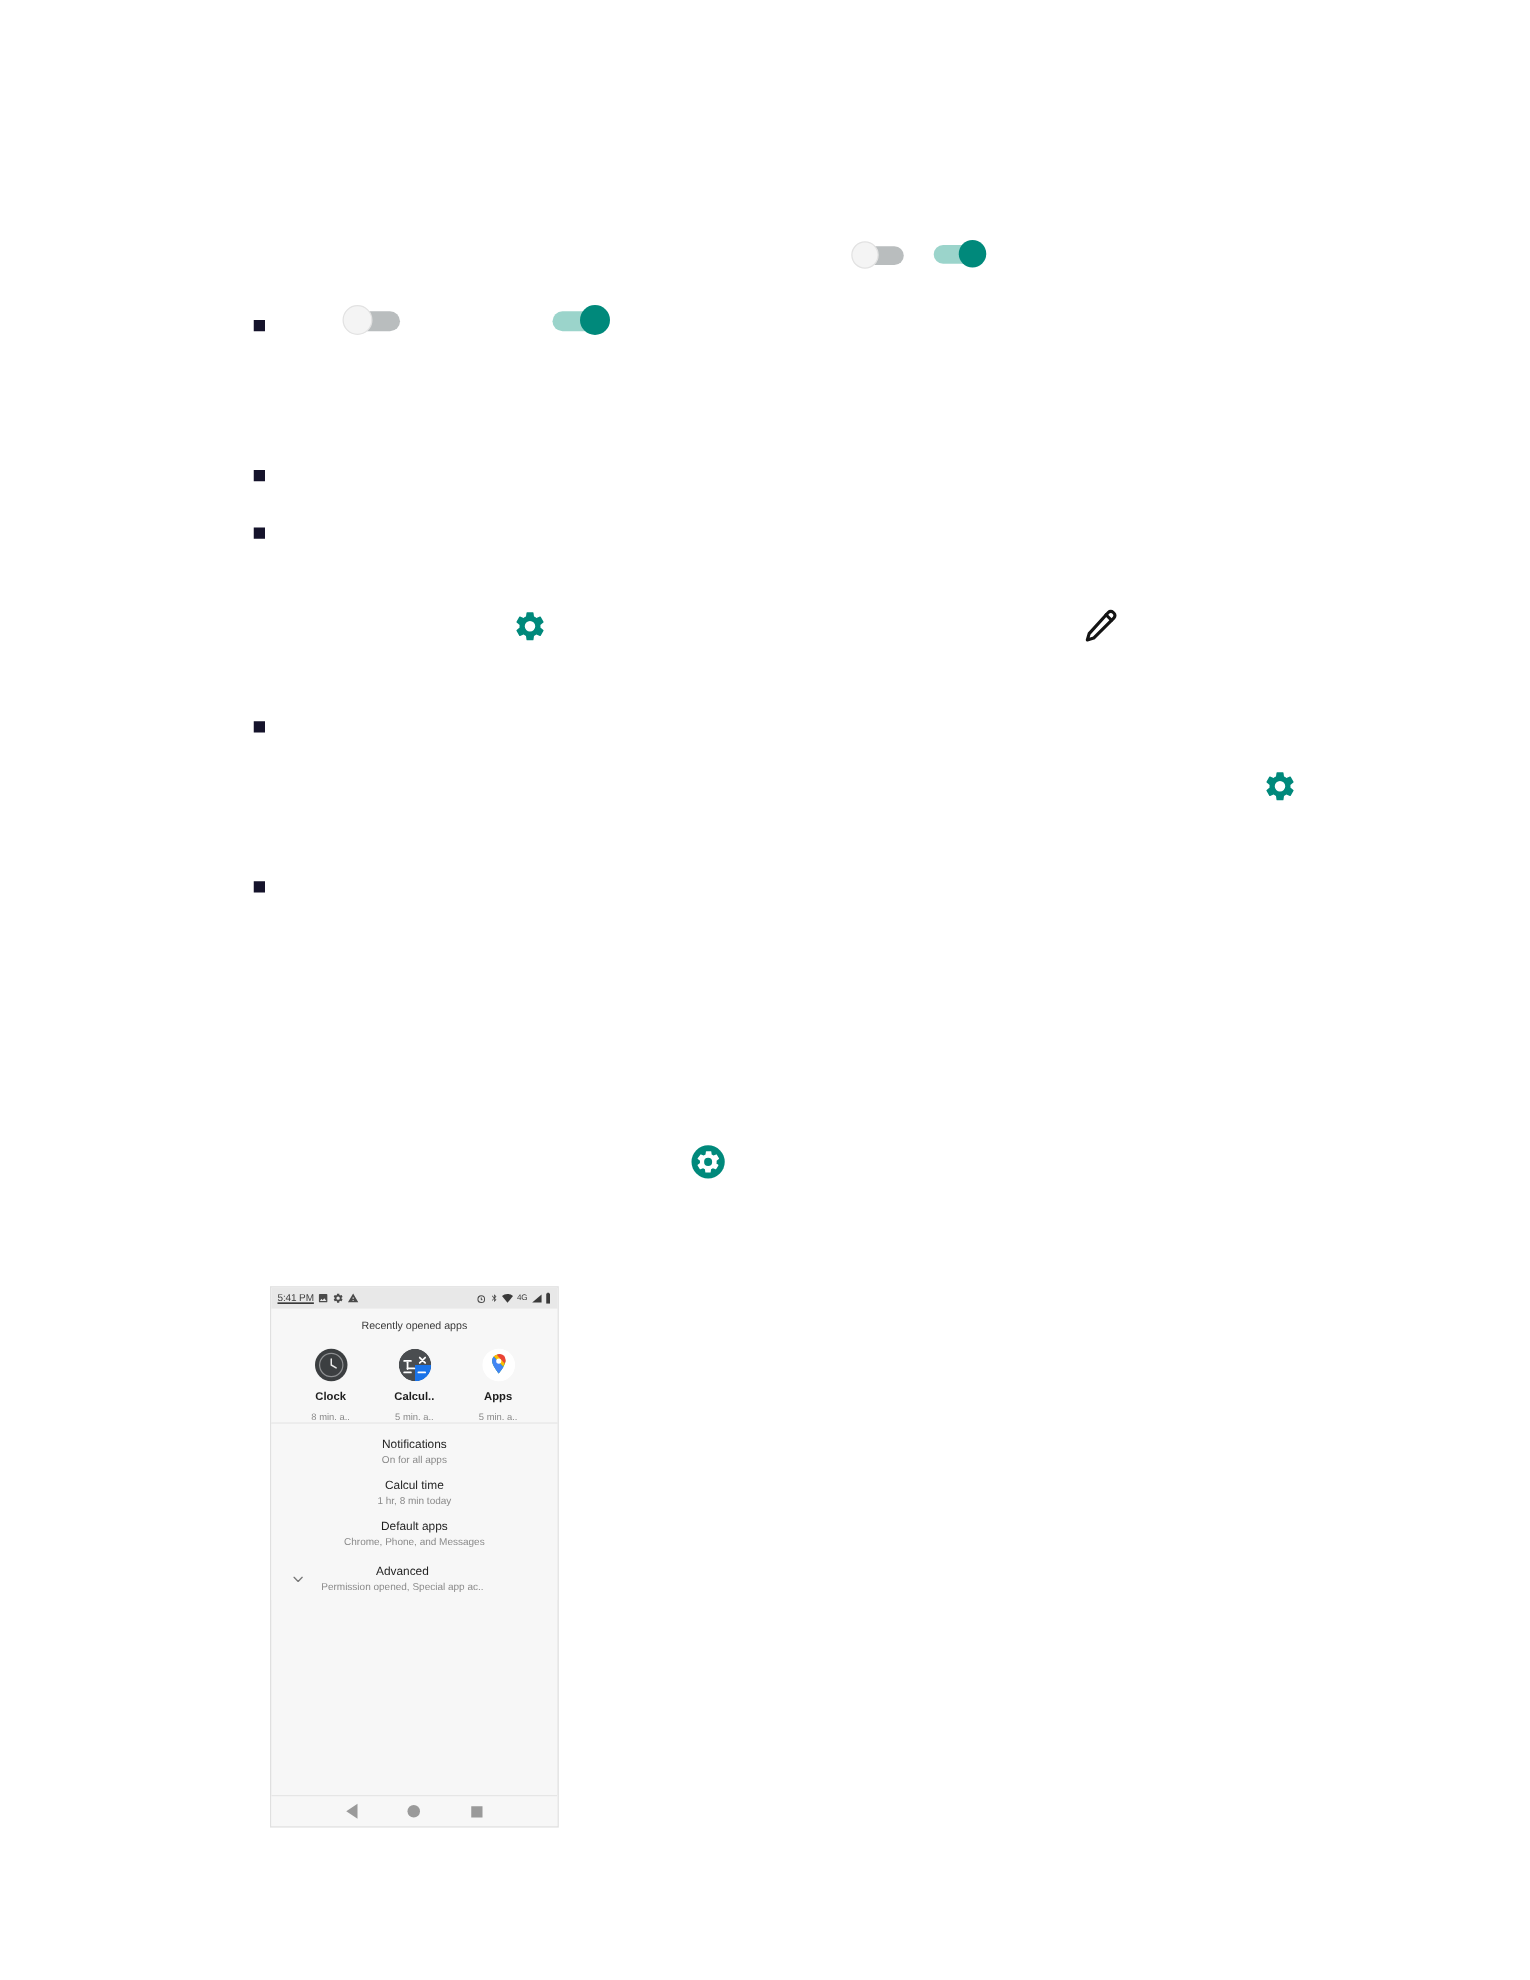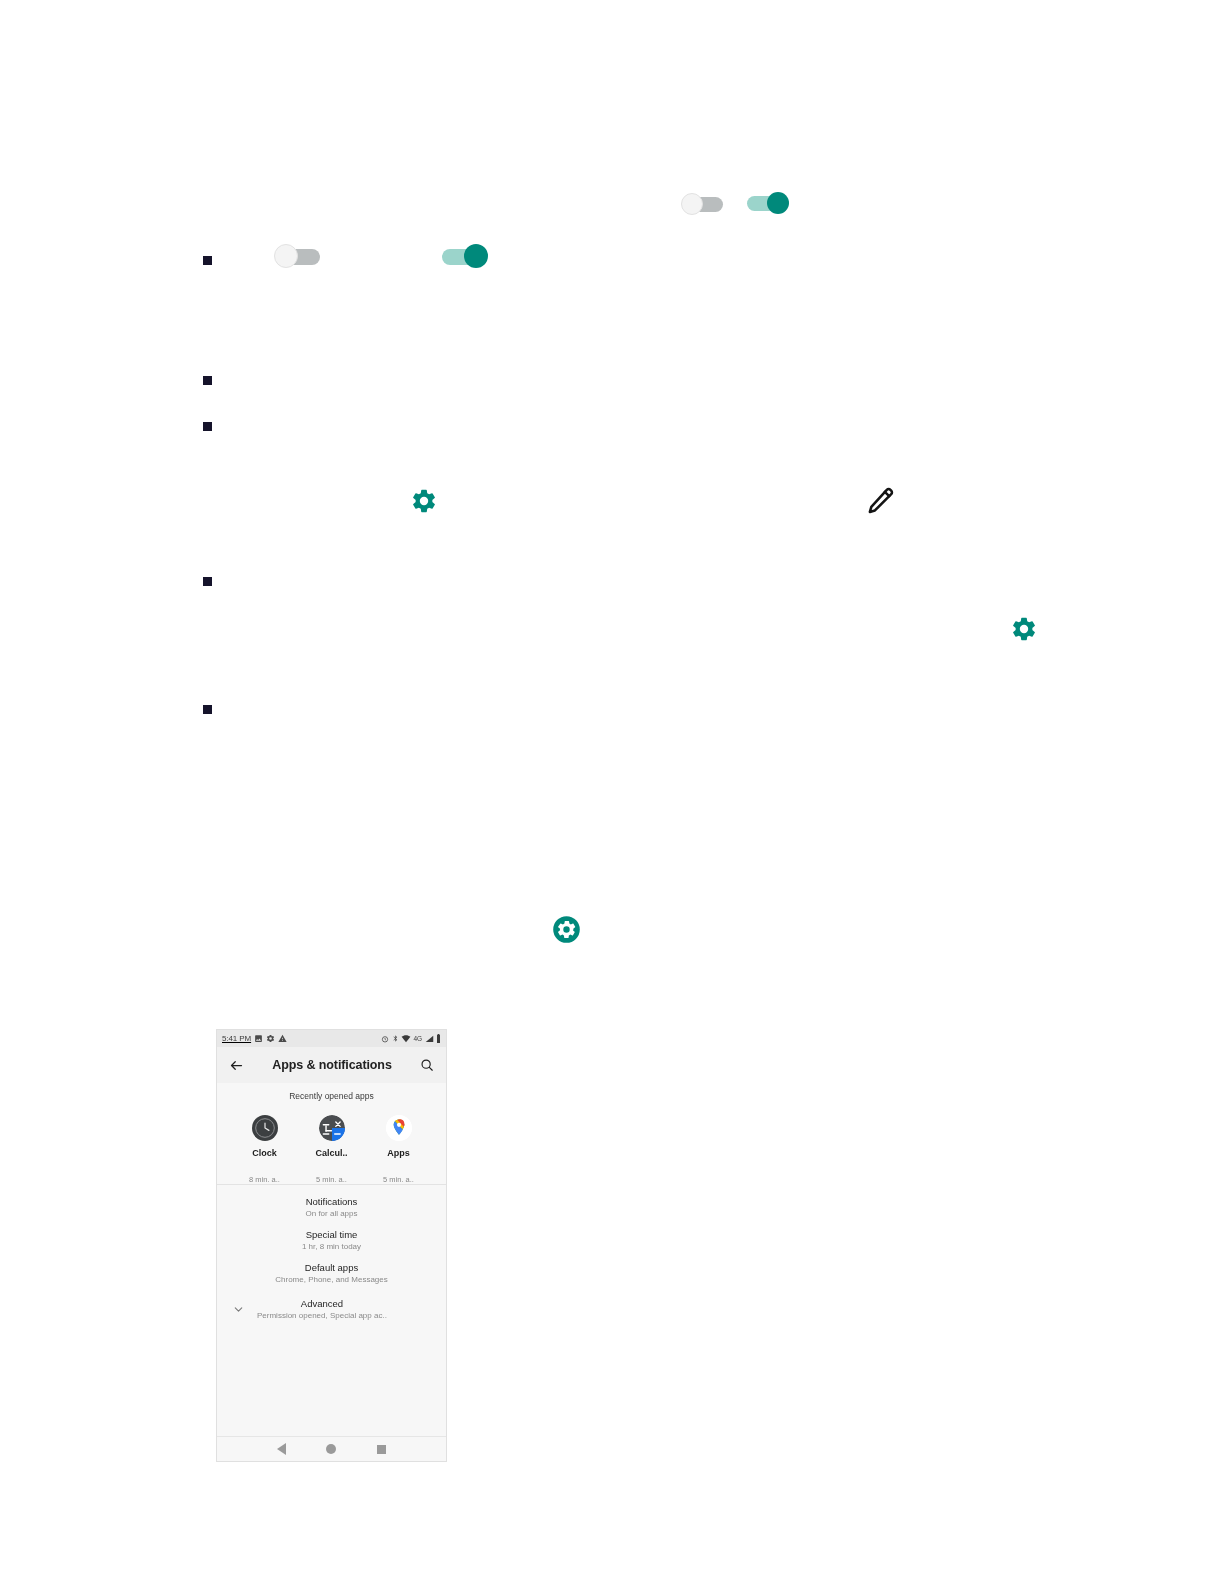--- a/index.html
+++ b/index.html
@@ -136,21 +136,21 @@
     width: 26px; height: 26px;
     border-radius: 50%;
     margin: 0 auto 7px auto;
     position: relative;
     overflow: hidden;
   }
   .app-name {
     font-size: 9px;
     font-weight: 700;
     color: #1d1d1d;
-    margin-bottom: 17px;
+    margin-bottom: 7px;
   }
   .app-sub {
     font-size: 7.5px;
     color: #888;
   }
   .see-all {
     text-align: center;
     font-size: 8.5px;
     font-weight: 700;
     color: #00897b;
@@ -299,34 +299,20 @@
             </svg>
         </span>
         <span class="sb-ico">
           <svg width="5" height="9" viewBox="0 0 12 24" fill="#3a3a3a">
               <path d="M8 2V0H4v2H2v22h8V2H8z"></path>
             </svg>
         </span>
       </div>
     </div>
 
-    <div class="appbar">
-      <span class="sb-ico">
-        <svg width="15" height="15" viewBox="0 0 24 24" fill="none" stroke="#1f1f1f" stroke-width="2" stroke-linecap="round" stroke-linejoin="round">
-            <path d="M20 12H4M10 6l-6 6 6 6"></path>
-          </svg>
-      </span>
-      <span class="title">Apps &amp; notifications</span>
-      <span class="sb-ico">
-        <svg width="14" height="14" viewBox="0 0 24 24" fill="none" stroke="#1f1f1f" stroke-width="2" stroke-linecap="round">
-            <circle cx="10.5" cy="10.5" r="7"></circle>
-            <path d="M16 16l5 5"></path>
-          </svg>
-      </span>
-    </div>
 
     <div class="recent-section">
       <div class="recent-label">Recently opened apps</div>
       <div class="app-row">
 
         <div class="app-cell">
           <div class="app-icon" style="background:#3c3f41">
             <svg width="26" height="26" viewBox="0 0 24 24" fill="none">
                 <circle cx="12" cy="12" r="11" fill="#3c3f41"></circle>
                 <circle cx="12" cy="12" r="8.6" fill="none" stroke="#8d8f91" stroke-width="0.9"></circle>
@@ -373,21 +359,21 @@
     <div class="divider"></div>
 
     <div class="settings-list">
 
       <div class="srow">
         <div class="s-title">Notifications</div>
         <div class="s-sub">On for all apps</div>
       </div>
 
       <div class="srow">
-        <div class="s-title">Special time</div>
+        <div class="s-title">Calcul time</div>
         <div class="s-sub">1 hr, 8 min today</div>
       </div>
 
       <div class="srow">
         <div class="s-title">Default apps</div>
         <div class="s-sub">Chrome, Phone, and Messages</div>
       </div>
 
       <div class="srow advanced">
         <span class="chev">

